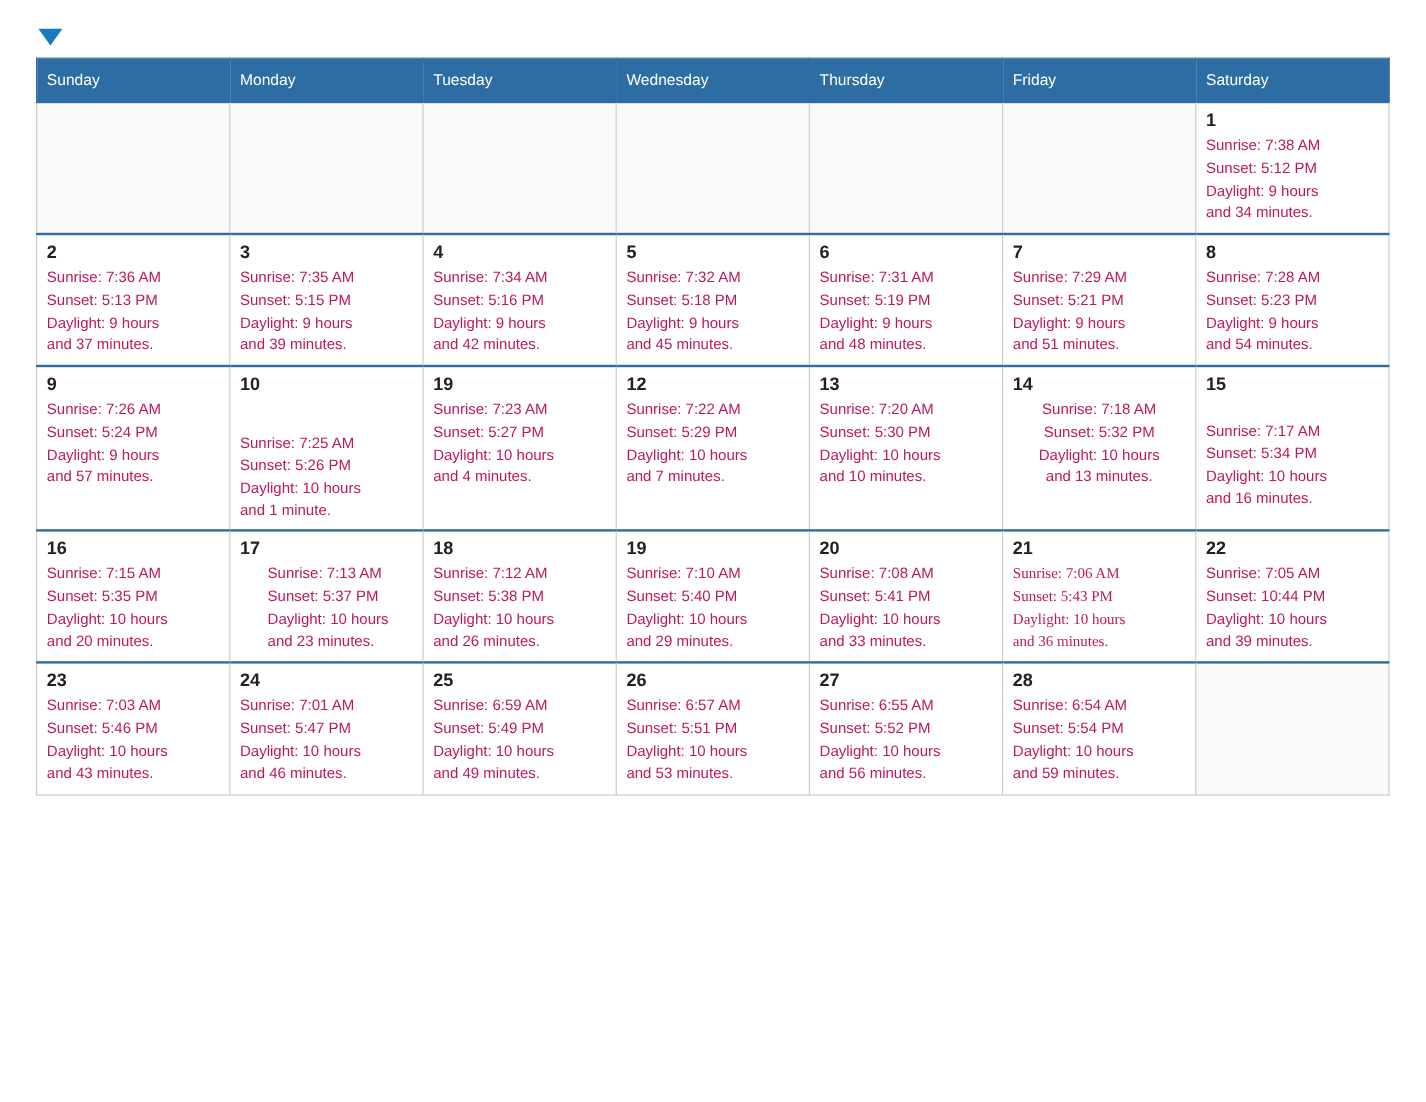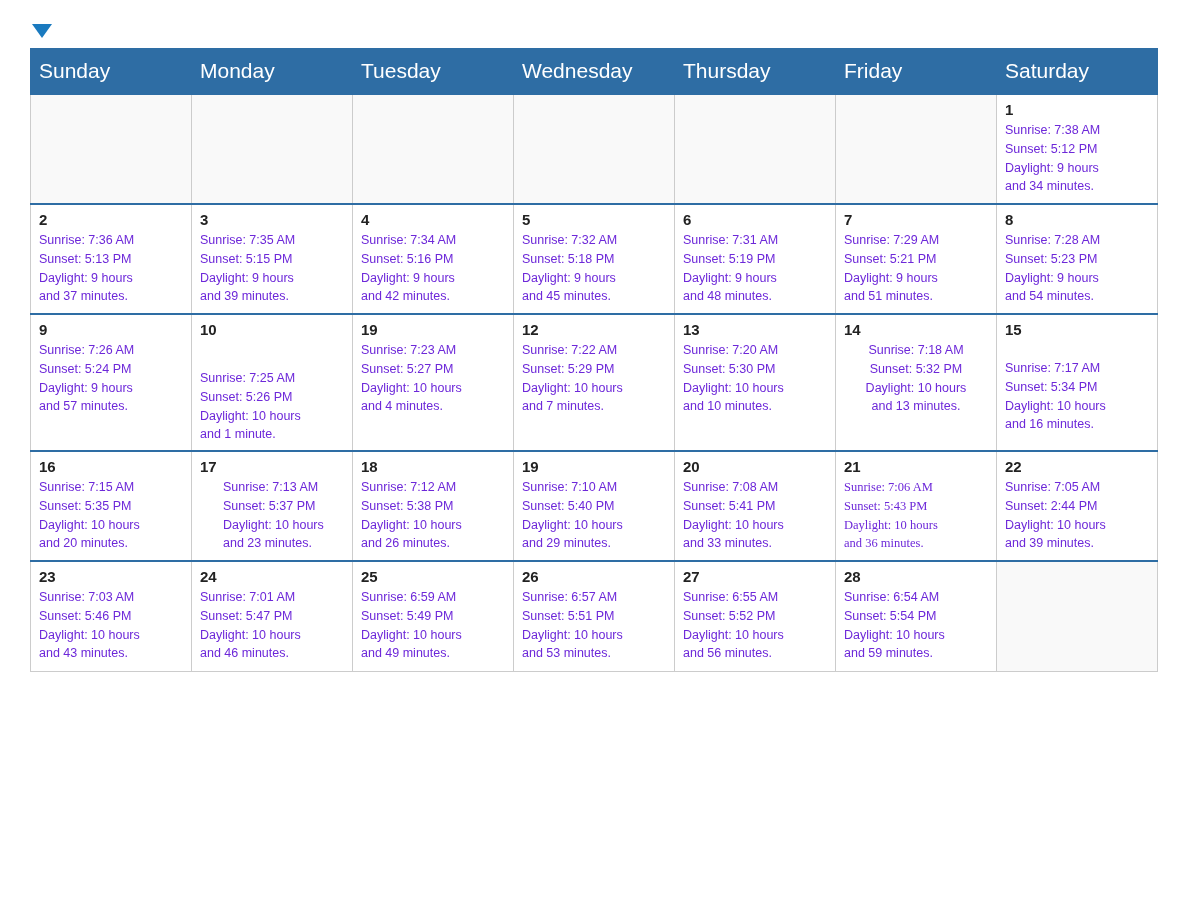--- a/index.html
+++ b/index.html
@@ -62,21 +62,21 @@
     .calendar {
       width: 100%;
       border-collapse: collapse;
       margin-top: 10px;
     }
     .calendar th {
       background-color: #2e6da4;
       color: #fff;
       padding: 10px 8px;
       text-align: left;
-      font-size: 21px;
+      font-size: 13px;
       font-weight: normal;
       border: 1px solid #2e6da4;
     }
     .calendar td {
       vertical-align: top;
       padding: 6px 8px;
       border: 1px solid #ccc;
       width: 14.28%;
       min-height: 110px;
       height: 110px;
@@ -88,21 +88,21 @@
       background: #f9f9f9;
     }
     .day-number {
       font-size: 15px;
       font-weight: bold;
       color: #222;
       margin-bottom: 3px;
     }
     .day-info {
       font-size: 12.5px;
-      color: #6d28d9;
+      color: #be185d;
       line-height: 1.5;
     }
     .week-row td {
       border-top: 2px solid #2e6da4;
     }
   </style>
 </head>
 <body>
 
 <div class="header-area">
@@ -288,21 +288,21 @@
         <td>
           <div class="day-number">21</div>
           <div class="day-info" style="white-space: pre-line; font-family: Liberation Serif, serif;">Sunrise: 7:06 AM
 Sunset: 5:43 PM
 Daylight: 10 hours
 and 36 minutes.</div>
         </td>
         <td>
           <div class="day-number">22</div>
           <div class="day-info" style="white-space: pre-line;">Sunrise: 7:05 AM
-Sunset: 2:44 PM
+Sunset: 10:44 PM
 Daylight: 10 hours
 and 39 minutes.</div>
         </td>
       </tr>
       <tr class="week-row">
         <td>
           <div class="day-number">23</div>
           <div class="day-info" style="white-space: pre-line;">Sunrise: 7:03 AM
 Sunset: 5:46 PM
 Daylight: 10 hours

